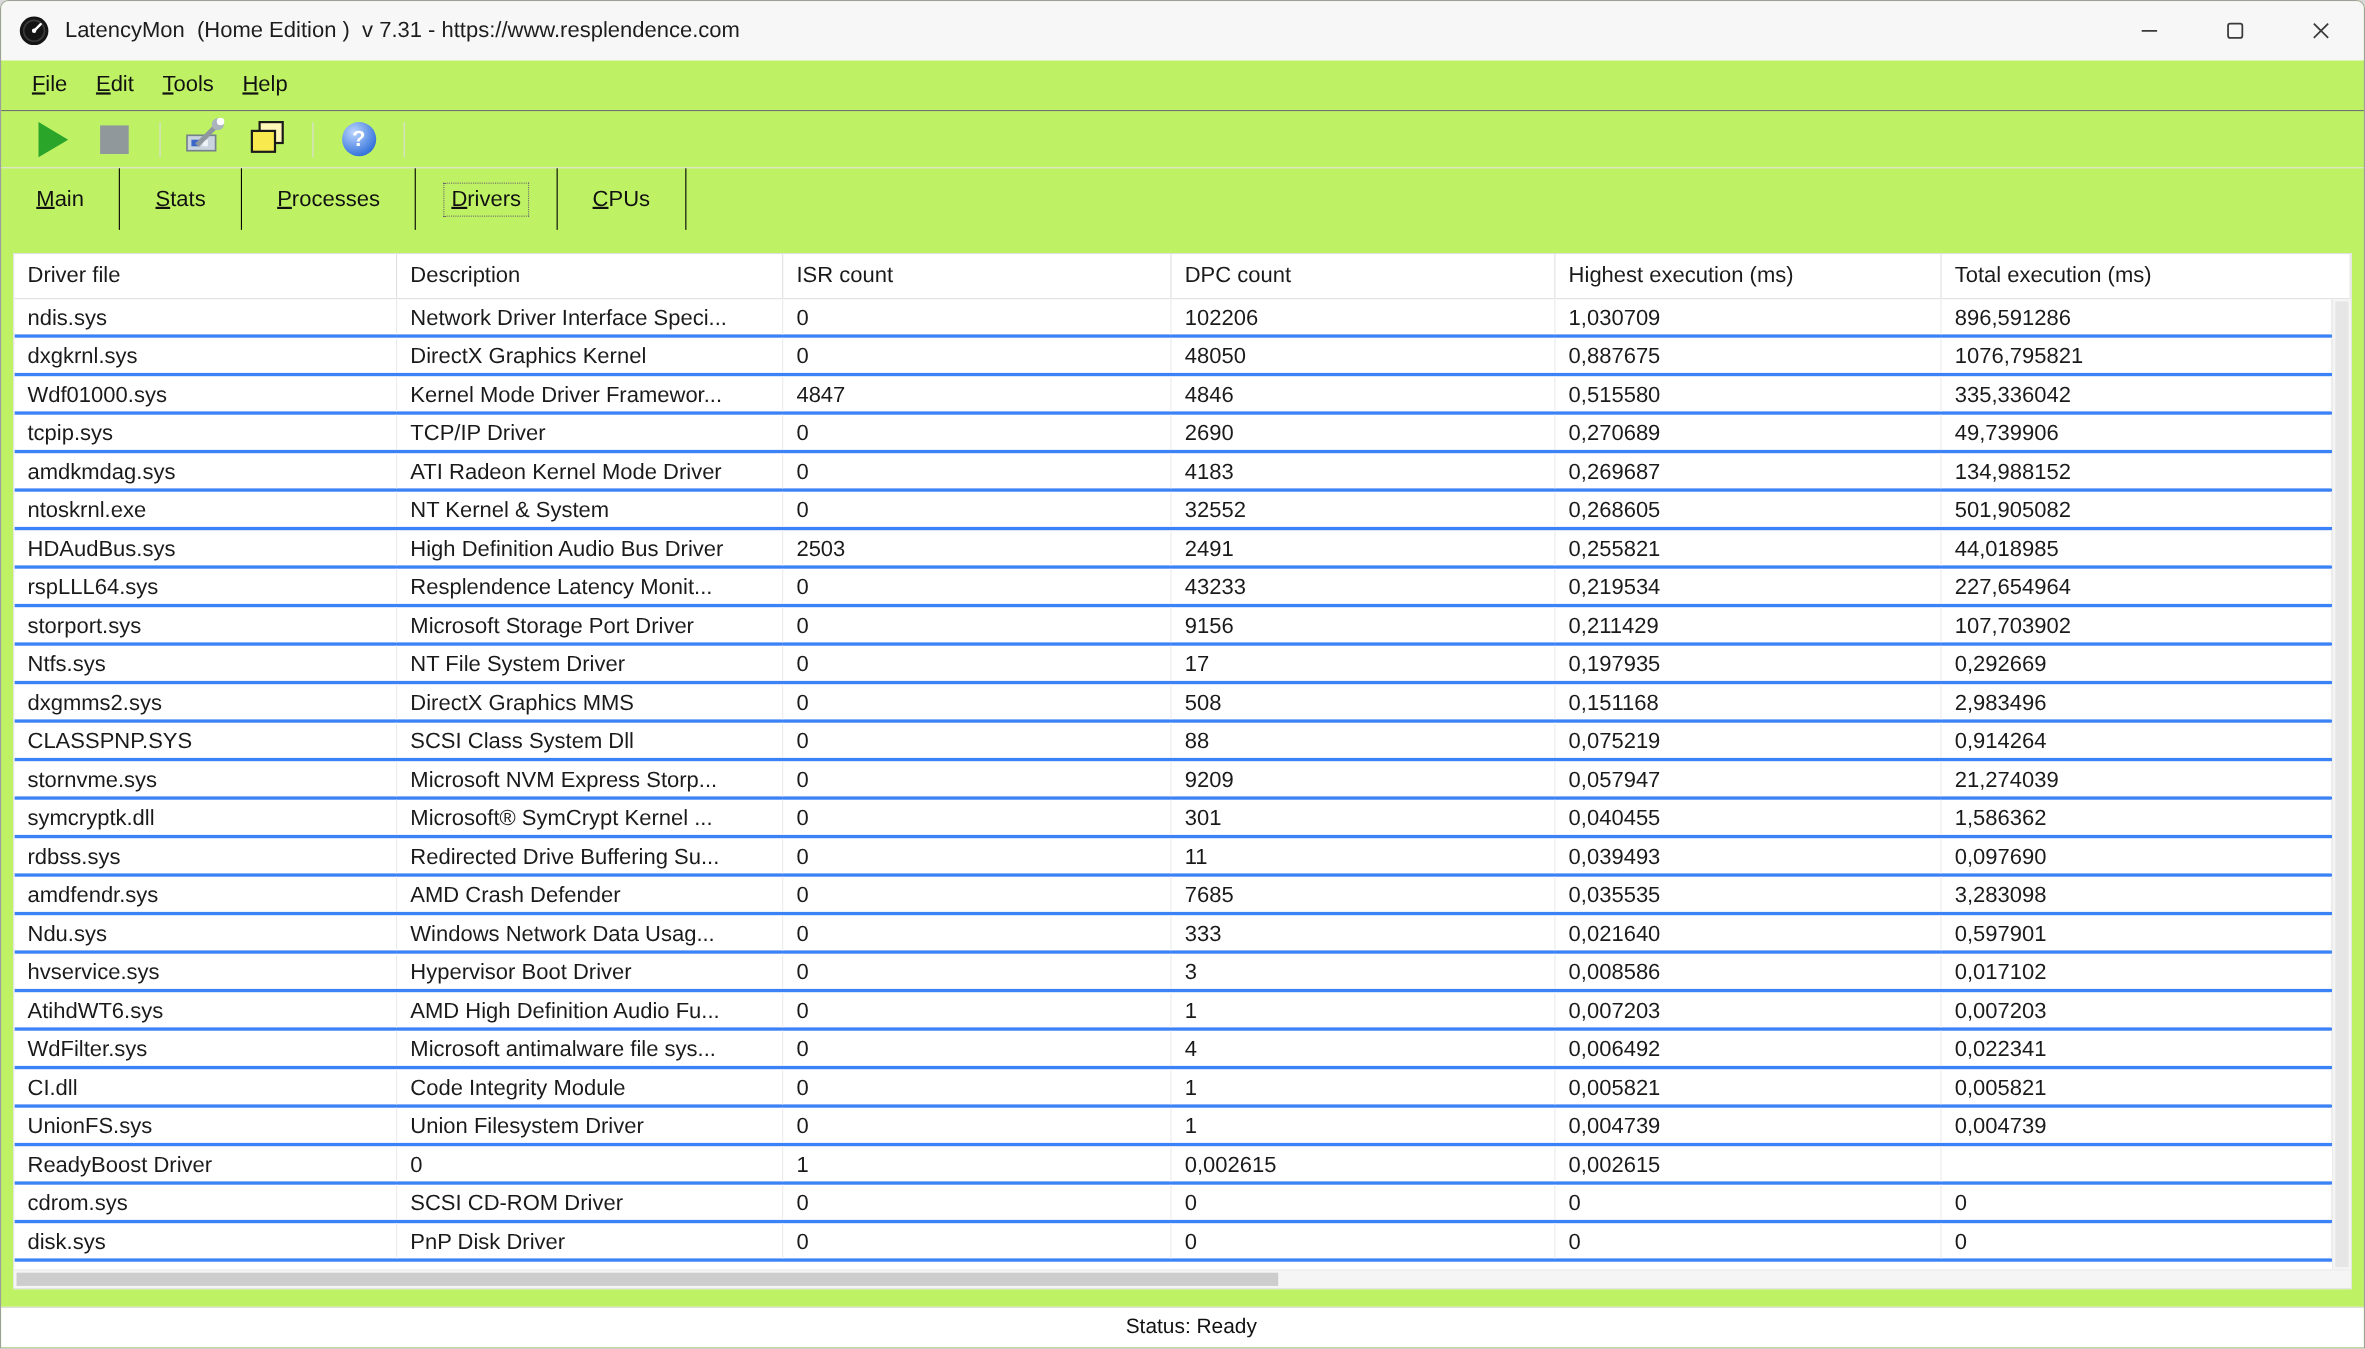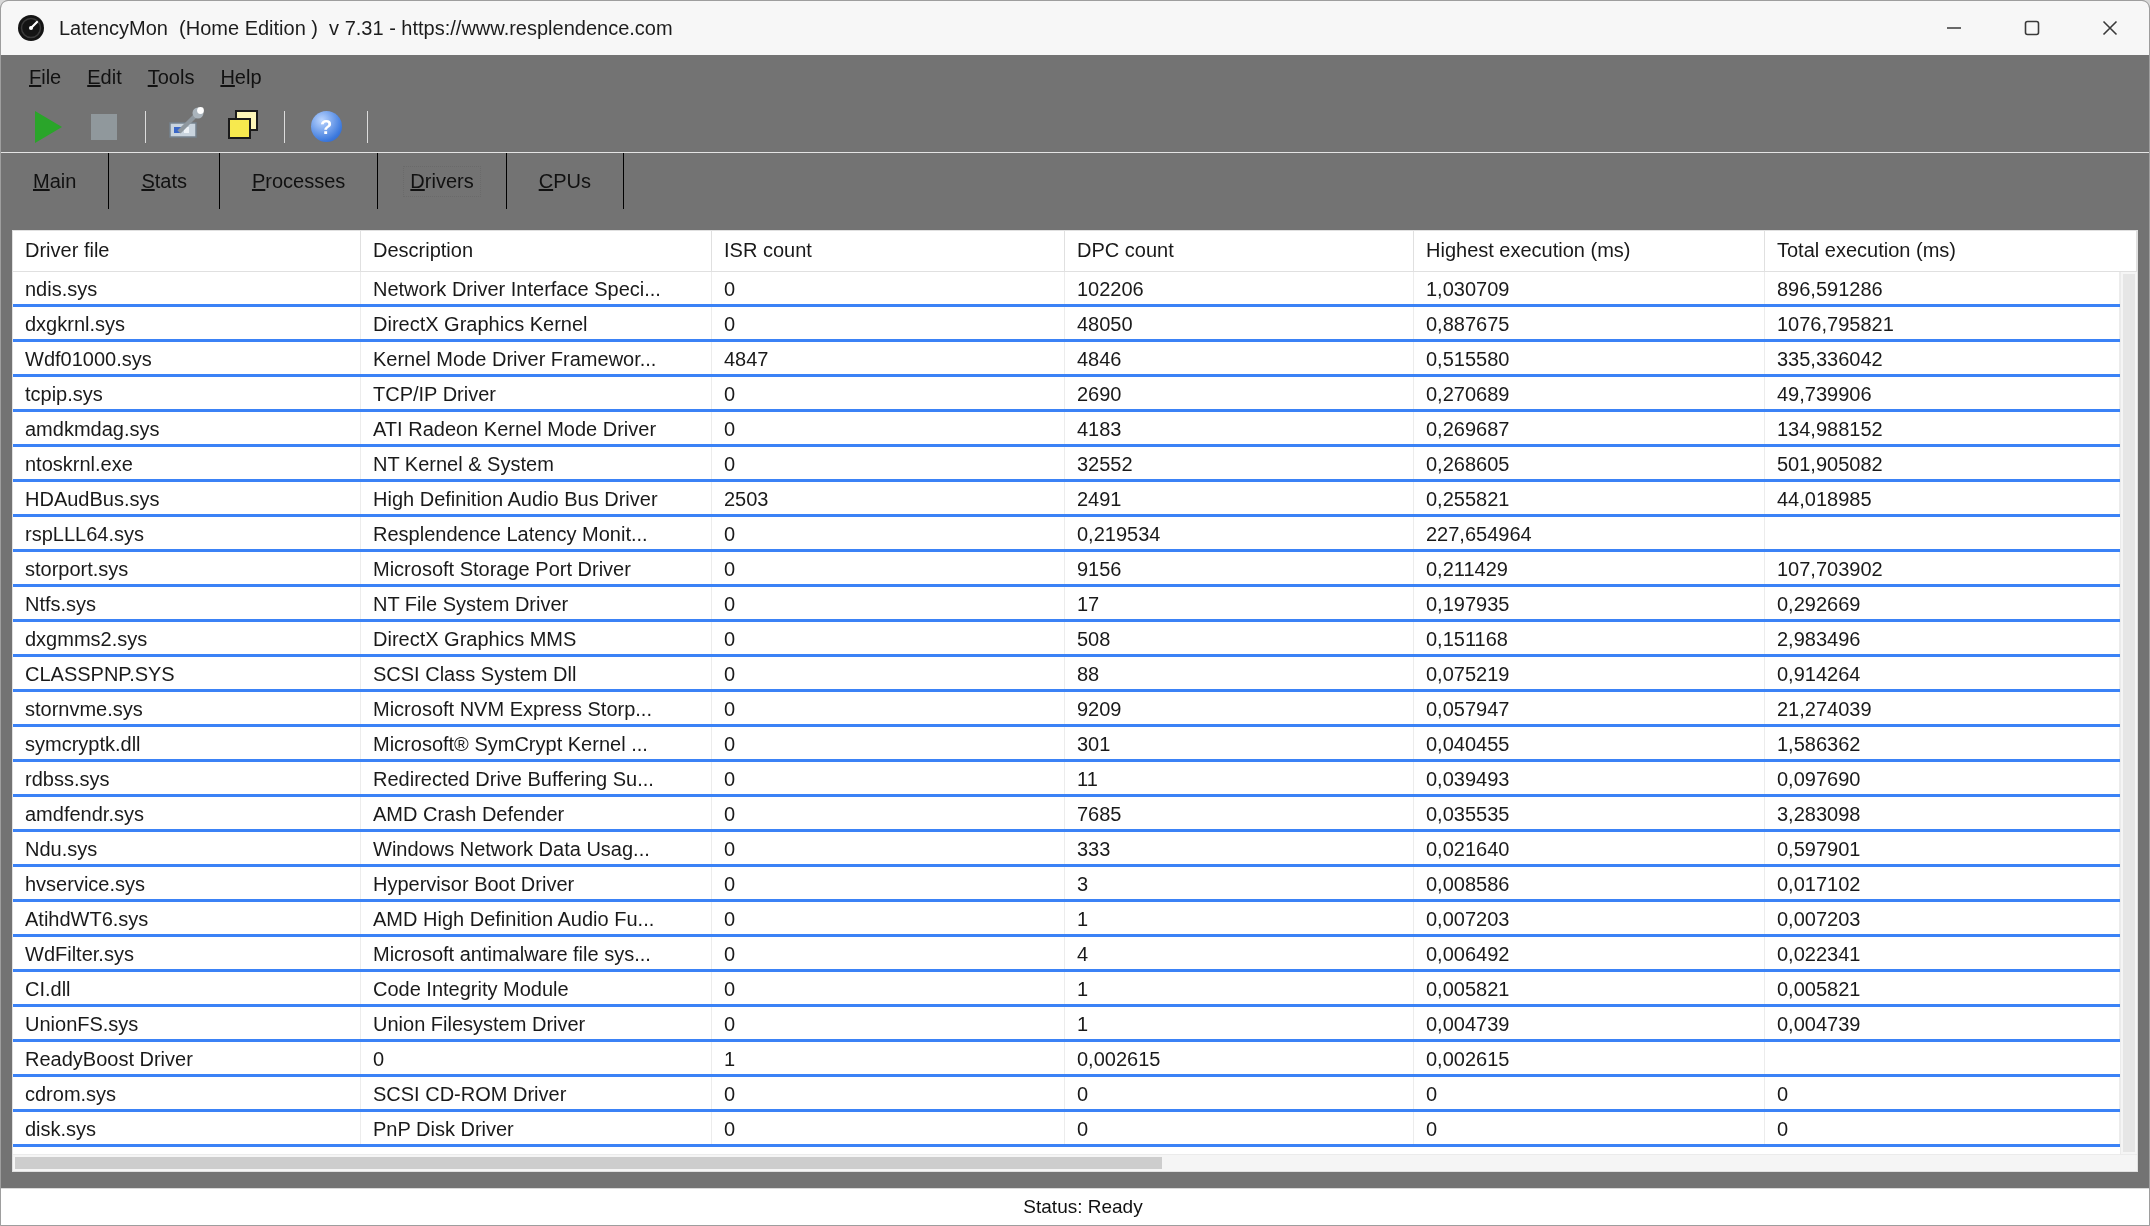--- a/index.html
+++ b/index.html
@@ -1,21 +1,21 @@
 <!DOCTYPE html>
 <html><head>
 <meta charset="utf-8">
 <style>
   * { box-sizing: border-box; margin: 0; padding: 0; }
   html,body { width:2150px; height:1226px; overflow:hidden; background:#d8d8d8; }
   .window {
     width:2150px; height:1226px;
     border:1px solid #9e9e9e; border-radius:8px 8px 0 0;
     display:flex; flex-direction:column;
-    background:#737373; overflow:hidden;
+    background:#bef264; overflow:hidden;
     font-family:"Liberation Sans","DejaVu Sans",sans-serif;
     color:#1a1a1a;
   }
   
   .titlebar { flex:0 0 54px; background:#f7f7f7; display:flex; align-items:center; padding-left:16px; }
   .app-icon { width:28px; height:28px; margin-right:14px; flex:0 0 auto; }
   .title { font-size:20px; color:#1c1c1c; white-space:pre; flex:1; overflow:hidden; }
   .win-controls { display:flex; height:100%; }
   .win-btn { width:78px; height:100%; display:flex; align-items:center; justify-content:center; cursor:default; }
   
@@ -212,20 +212,21 @@
           <div class="cell">High Definition Audio Bus Driver</div>
           <div class="cell">2503</div>
           <div class="cell">2491</div>
           <div class="cell">0,255821</div>
           <div class="cell">44,018985</div>
         </div>
         <div class="row grid">
           <div class="cell">rspLLL64.sys</div>
           <div class="cell">Resplendence Latency Monit...</div>
           <div class="cell">0</div>
+          <div class="cell">43233</div>
           <div class="cell">0,219534</div>
           <div class="cell">227,654964</div>
         </div>
         <div class="row grid">
           <div class="cell">storport.sys</div>
           <div class="cell">Microsoft Storage Port Driver</div>
           <div class="cell">0</div>
           <div class="cell">9156</div>
           <div class="cell">0,211429</div>
           <div class="cell">107,703902</div>

